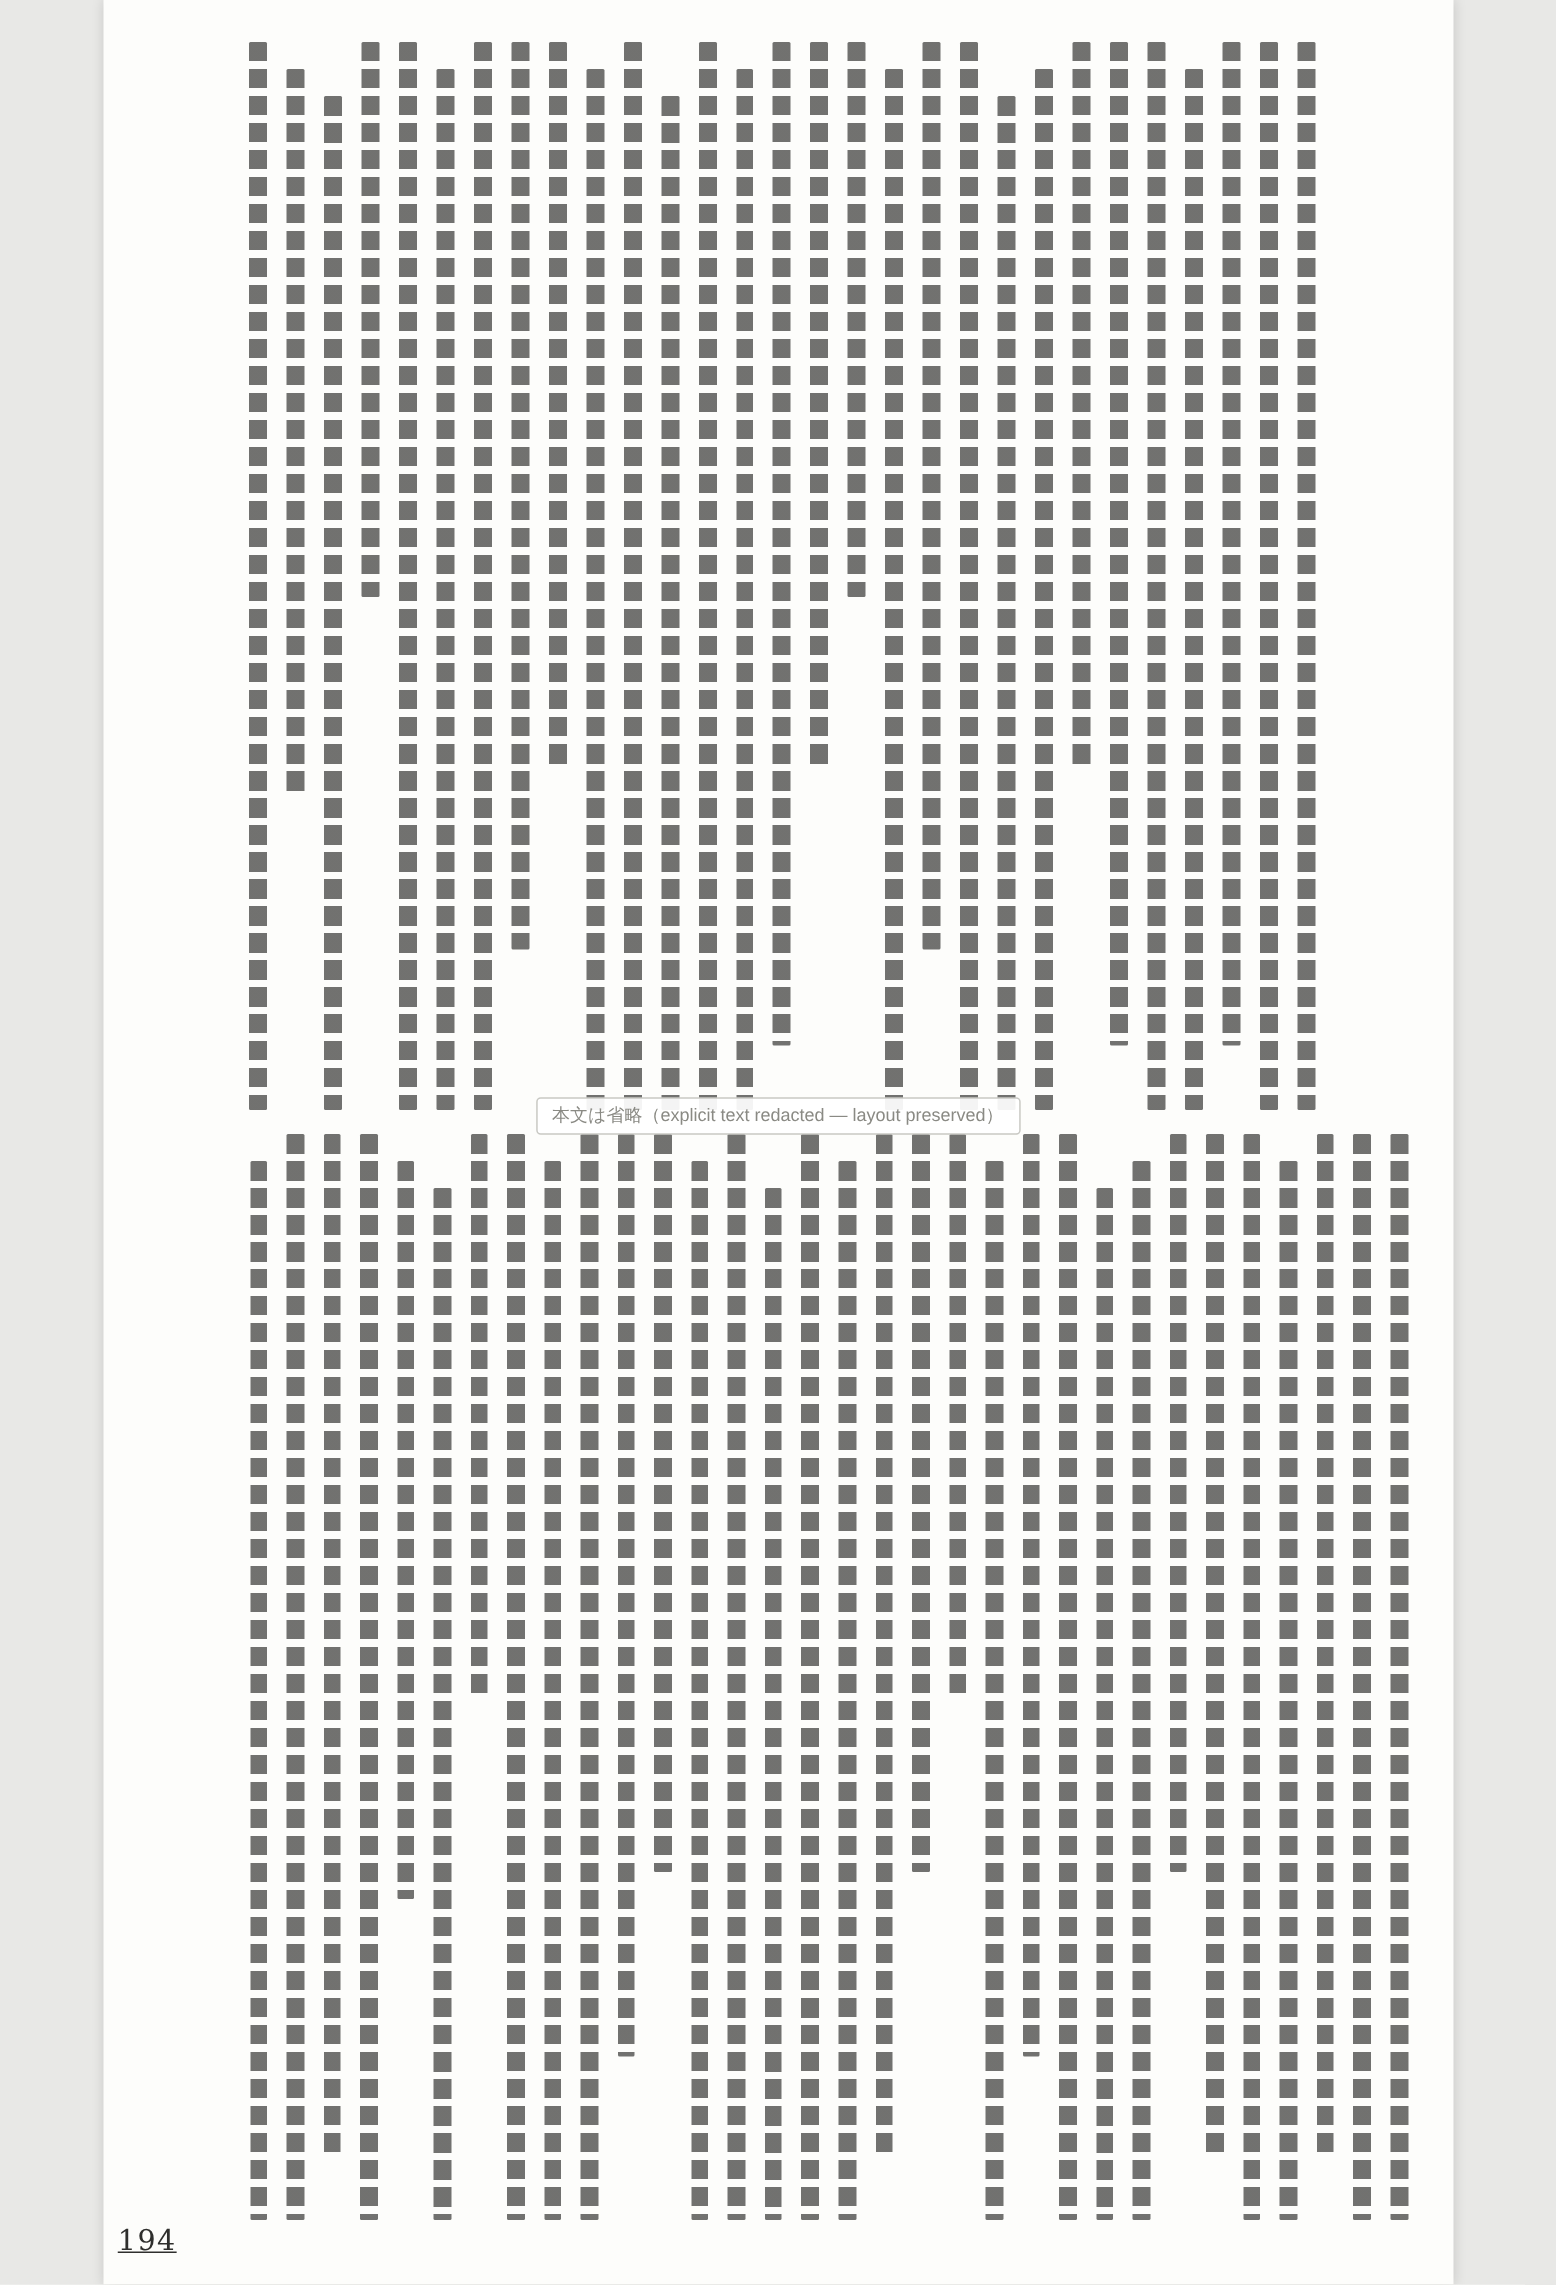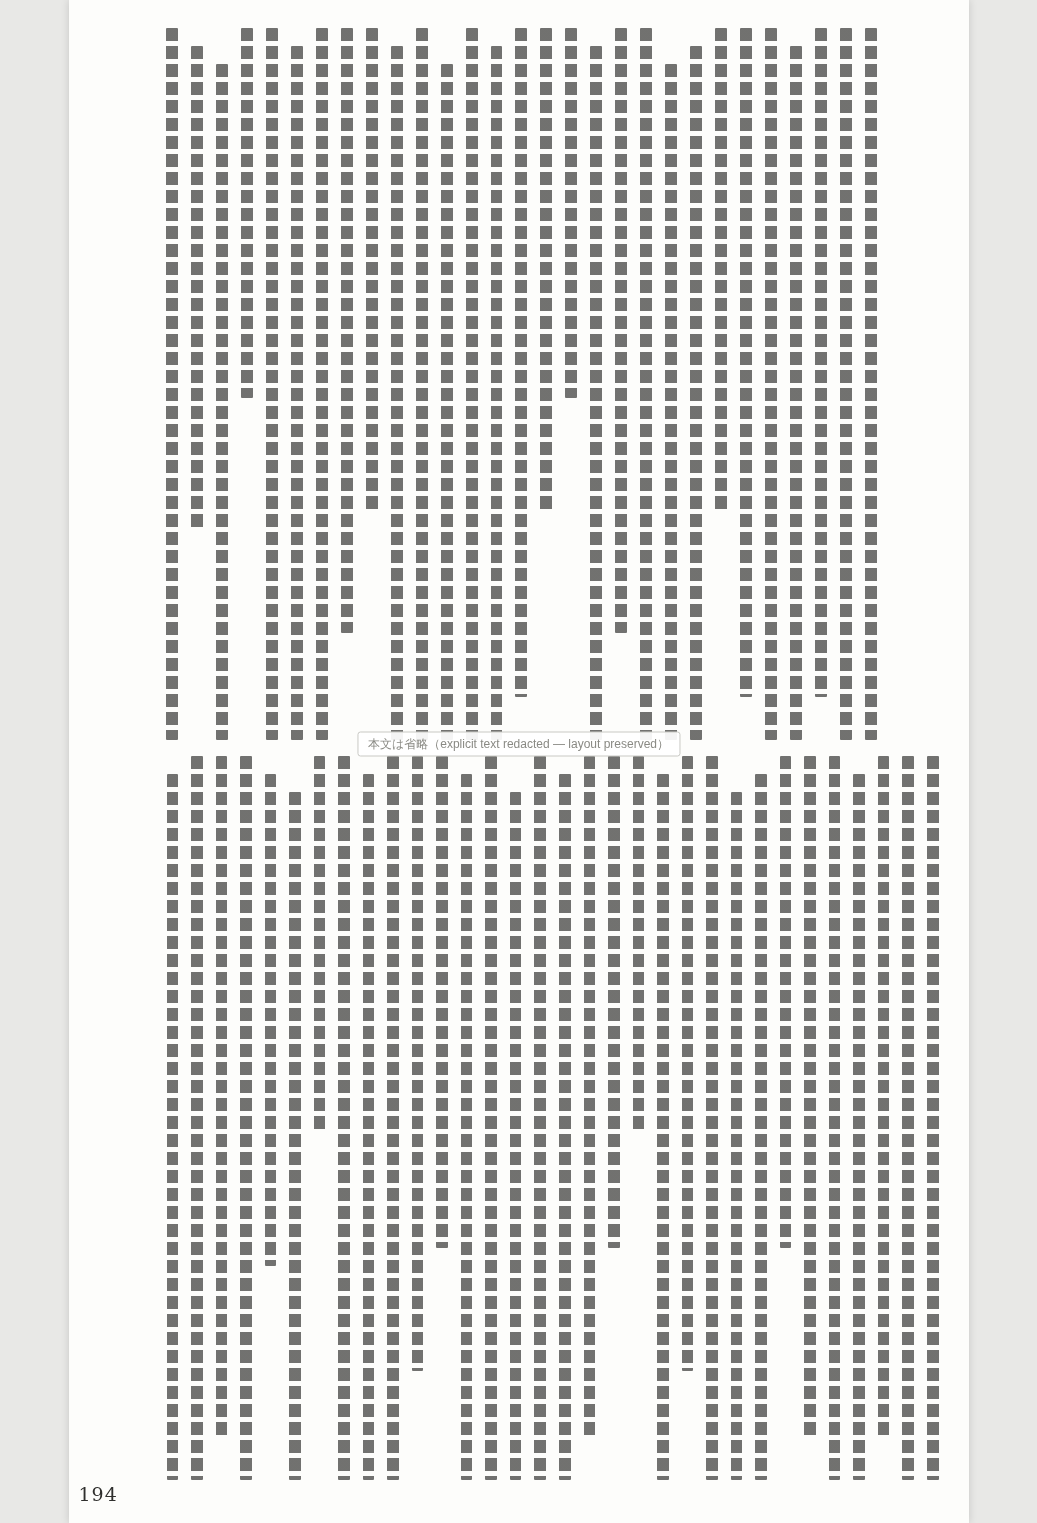--- a/index.html
+++ b/index.html
@@ -50,20 +50,21 @@
   .col:nth-child(11n)  { height: 85%; }
   .col:nth-child(13n)  { height: 52%; }
 
   .page-number {
     position: absolute;
     left: 10px;
     bottom: 18px;
     font-size: 19px;
     color: #2f2f2d;
     letter-spacing: 1px;
+    text-decoration: underline;
   }
 
   .redaction-note {
     position: absolute;
     left: 50%;
     top: 744px;
     transform: translate(-50%, -50%);
     background: rgba(255,255,255,0.92);
     border: 1px solid #c9c9c4;
     color: #8a8a84;

